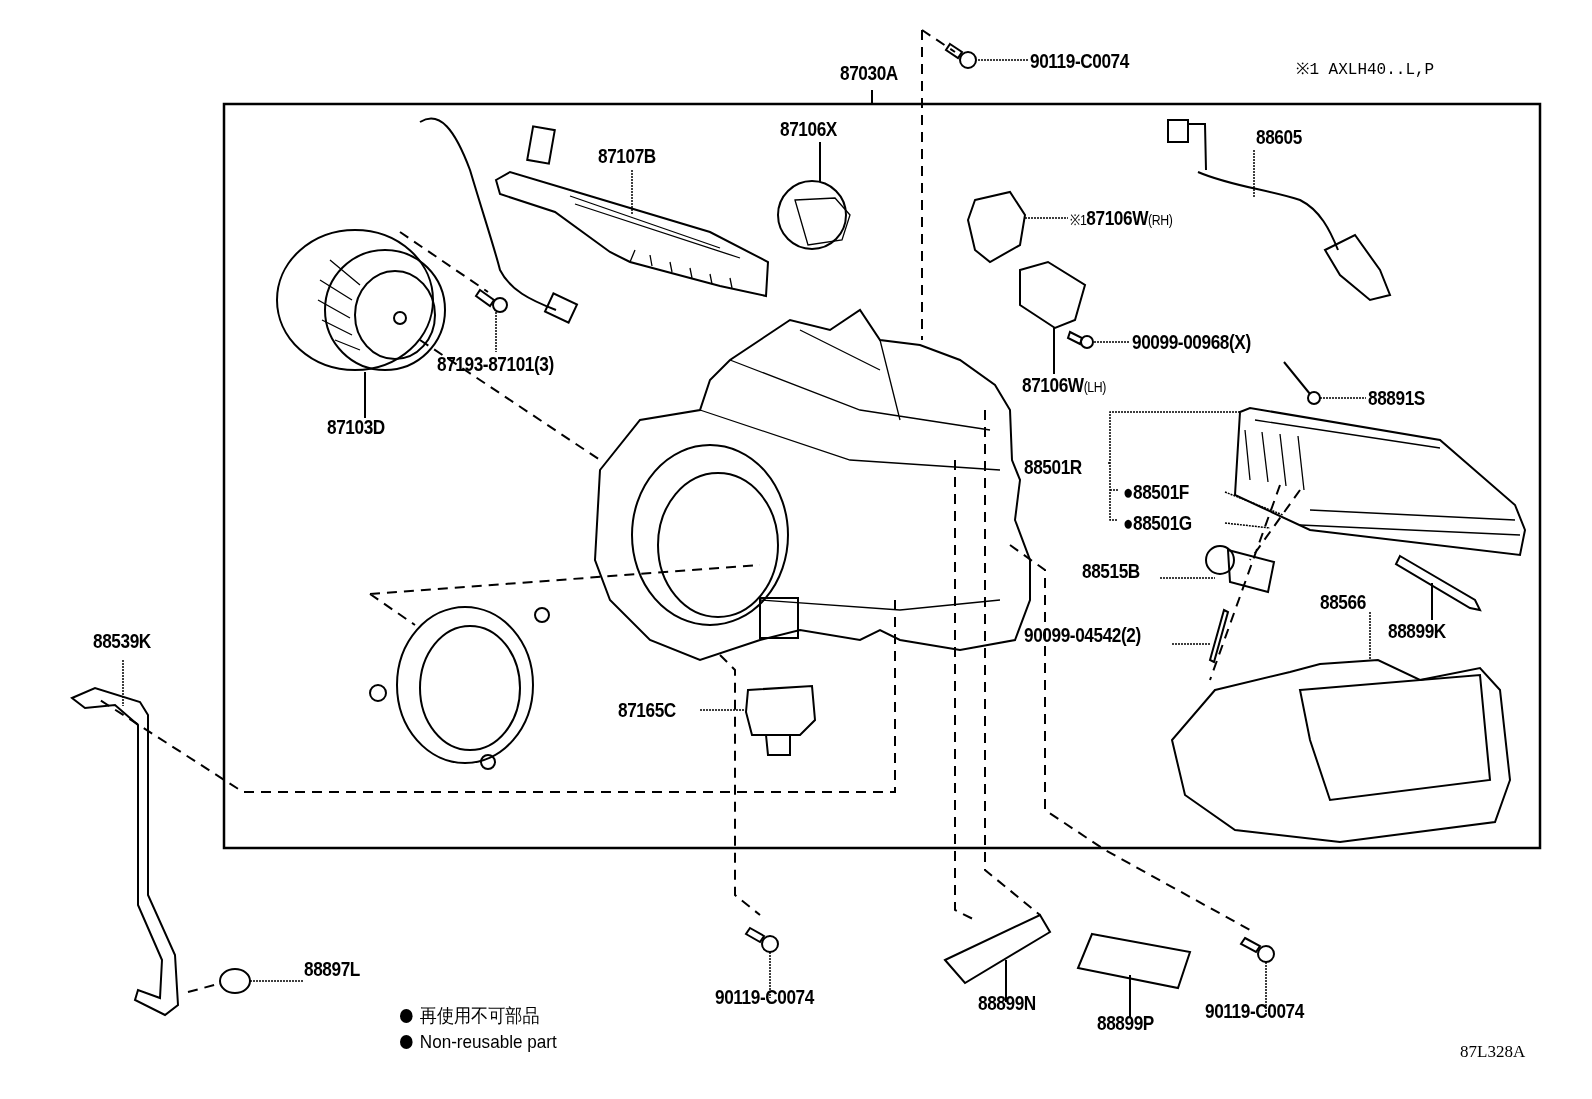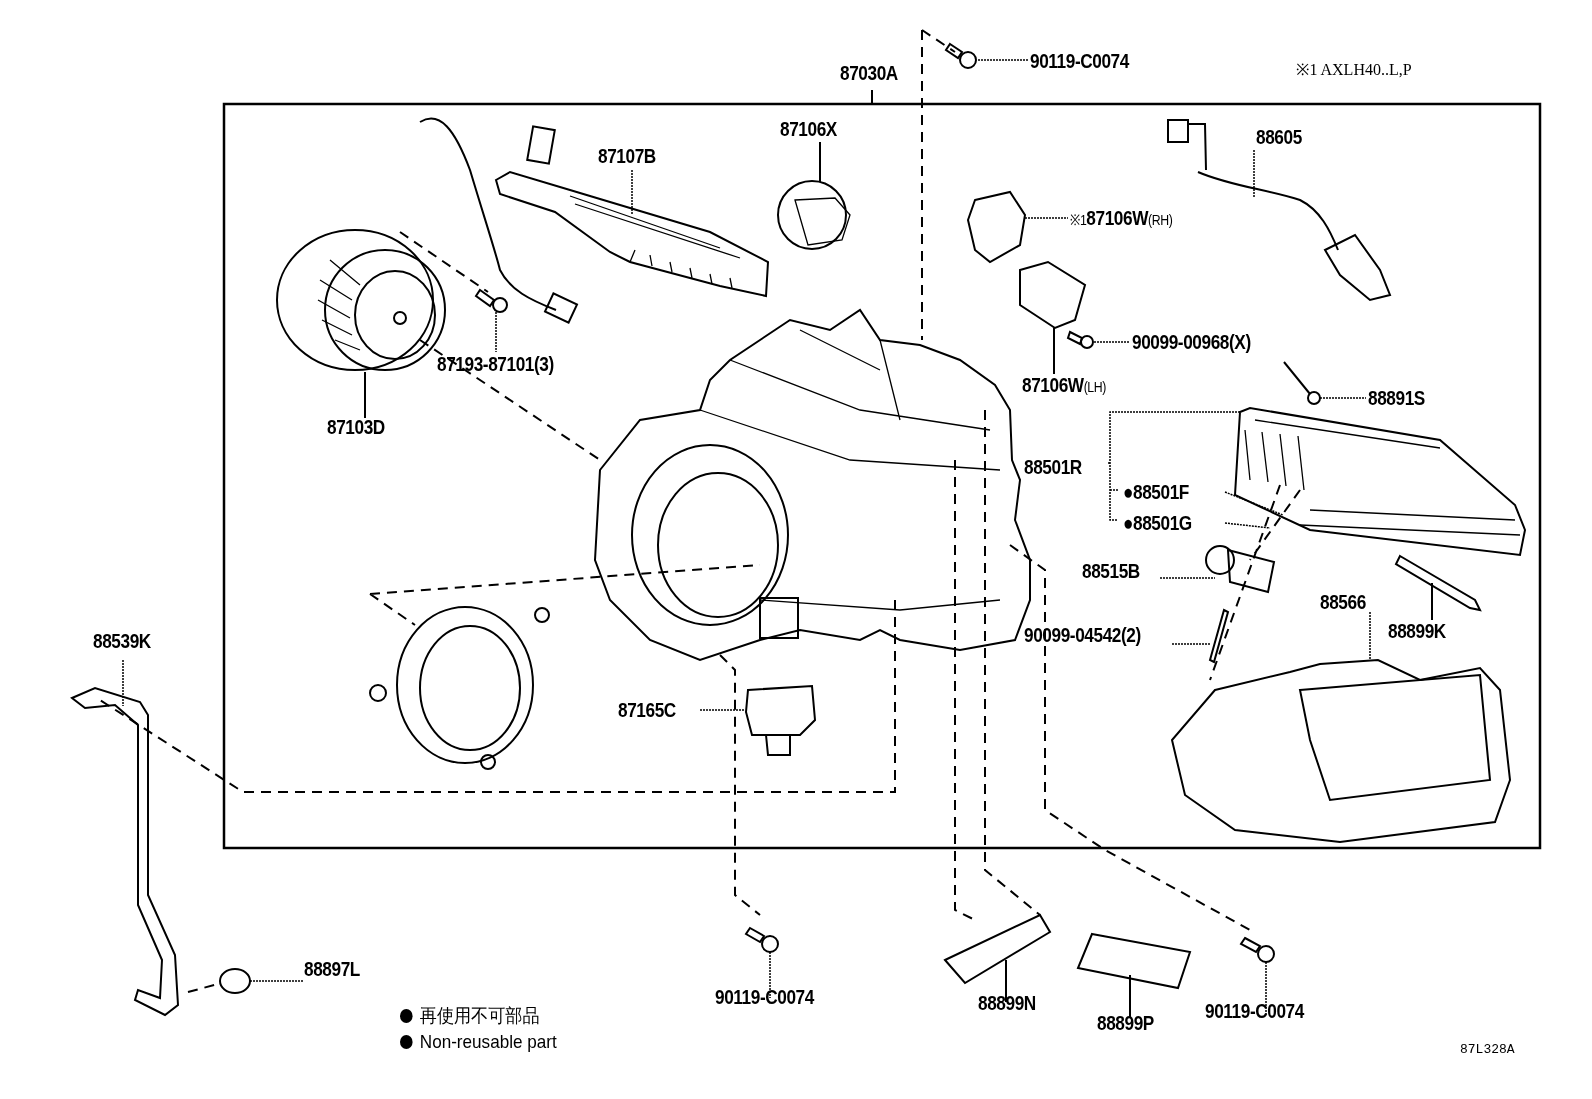--- a/index.html
+++ b/index.html
@@ -1,23 +1,23 @@
 <!DOCTYPE html>
 <html><head>
 <meta charset="utf-8">
 <style>
   html, body { margin:0; padding:0; background:#ffffff; }
   body { width:1592px; height:1099px; position:relative; overflow:hidden; font-family:"Liberation Sans", sans-serif; }
   #canvas { position:absolute; left:0; top:0; width:1592px; height:1099px; }
   .lbl { position:absolute; font-family:"Liberation Sans Narrow","Liberation Sans", sans-serif; font-weight:bold; font-size:21px; color:#000; white-space:nowrap; letter-spacing:-0.5px; transform:scaleX(0.82); transform-origin:left center; line-height:1; }
   .lbl .sub { font-weight:normal; font-size:15px; }
-  .note { position:absolute; font-family:Liberation Serif, serif; font-size:16px; color:#000; white-space:nowrap; line-height:1;text-align:center; }
+  .note { position:absolute; font-family:Liberation Mono, monospace; font-size:16px; color:#000; white-space:nowrap; line-height:1;text-align:center; }
   .legend { position:absolute; font-family:"Liberation Sans", sans-serif; font-size:19px; color:#000; white-space:nowrap; line-height:1; transform:scaleX(0.9); transform-origin:left center;}
   .dot { display:inline-block; width:14px; height:14px; border-radius:50%; background:#000; margin-right:8px; vertical-align:-1px; }
-  .fig { position:absolute; font-family:Liberation Mono, monospace; font-size:13px; color:#000; white-space:nowrap; }
+  .fig { position:absolute; font-family:Liberation Serif, serif; font-size:17px; color:#000; white-space:nowrap; }
   svg .part { fill:none; stroke:#000; stroke-width:2; }
   svg .thin { fill:none; stroke:#000; stroke-width:1.3; }
   svg .dash { fill:none; stroke:#000; stroke-width:2; stroke-dasharray:10 7; }
   svg .leader { fill:none; stroke:#000; stroke-width:1.5; stroke-dasharray:2 1; }
   svg .solidleader { fill:none; stroke:#000; stroke-width:2; }
 </style>
 </head>
 <body>
 
 <svg id="canvas" viewBox="0 0 1592 1099" xmlns="http://www.w3.org/2000/svg">

